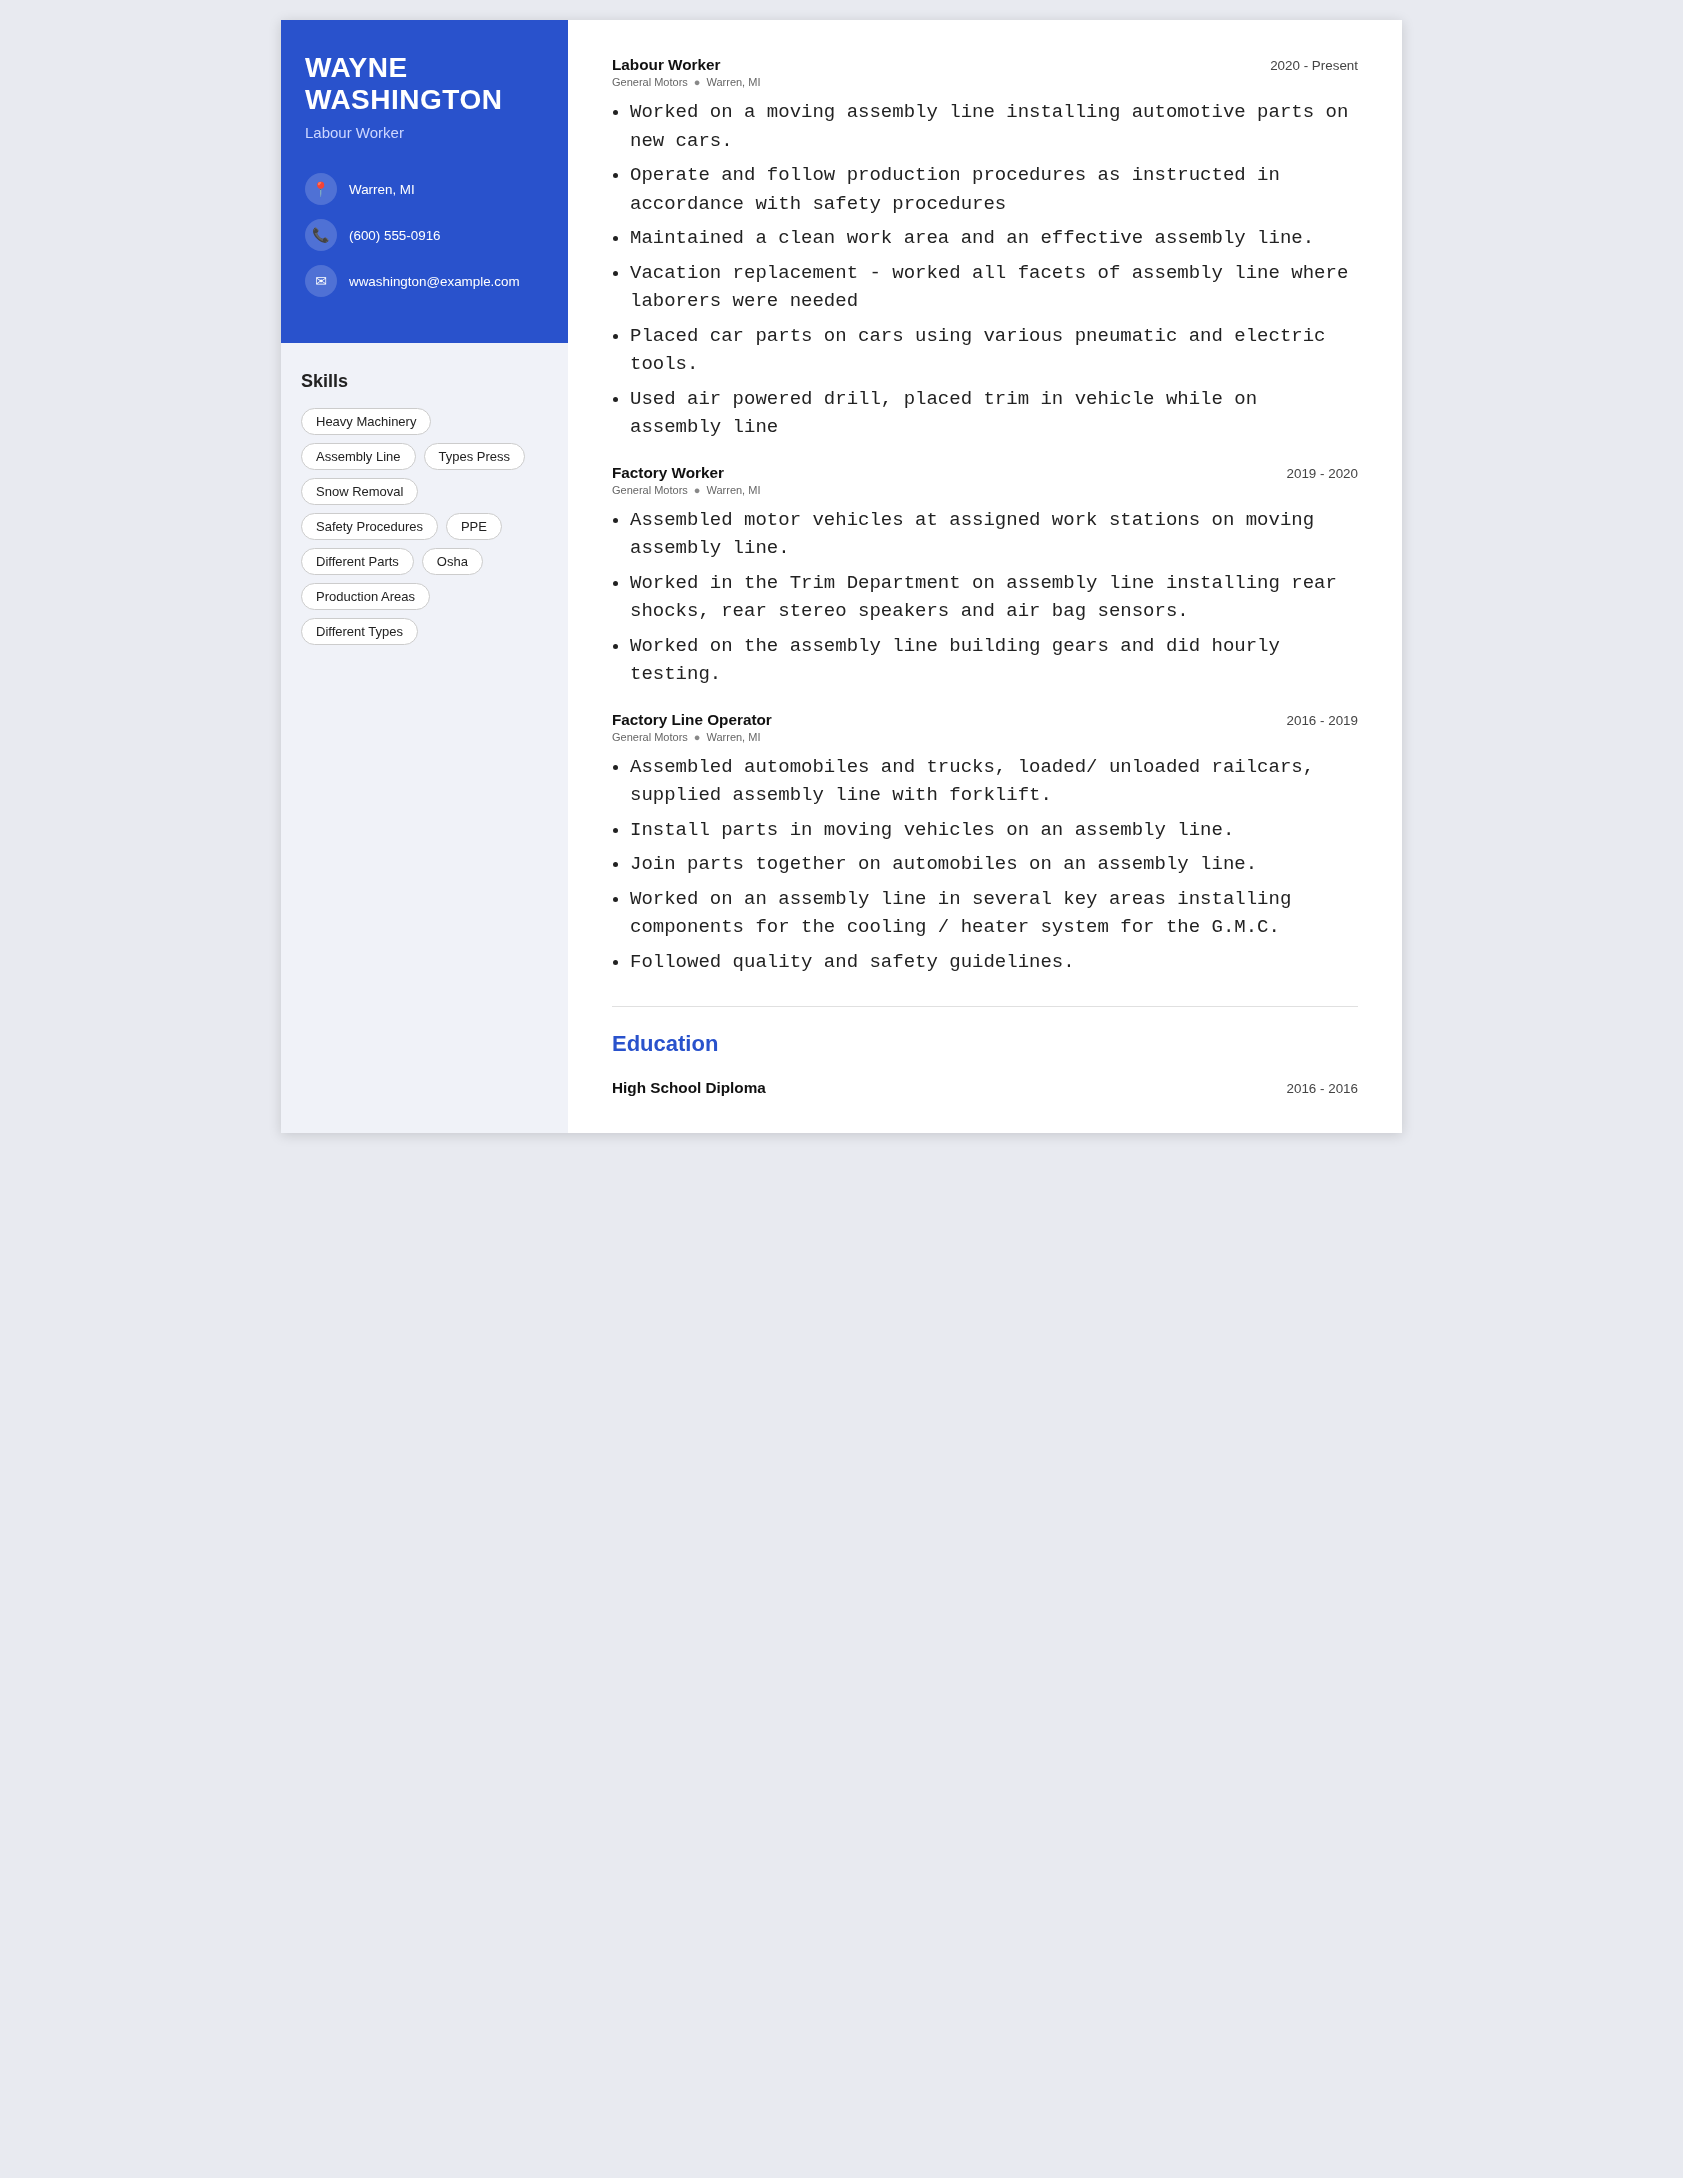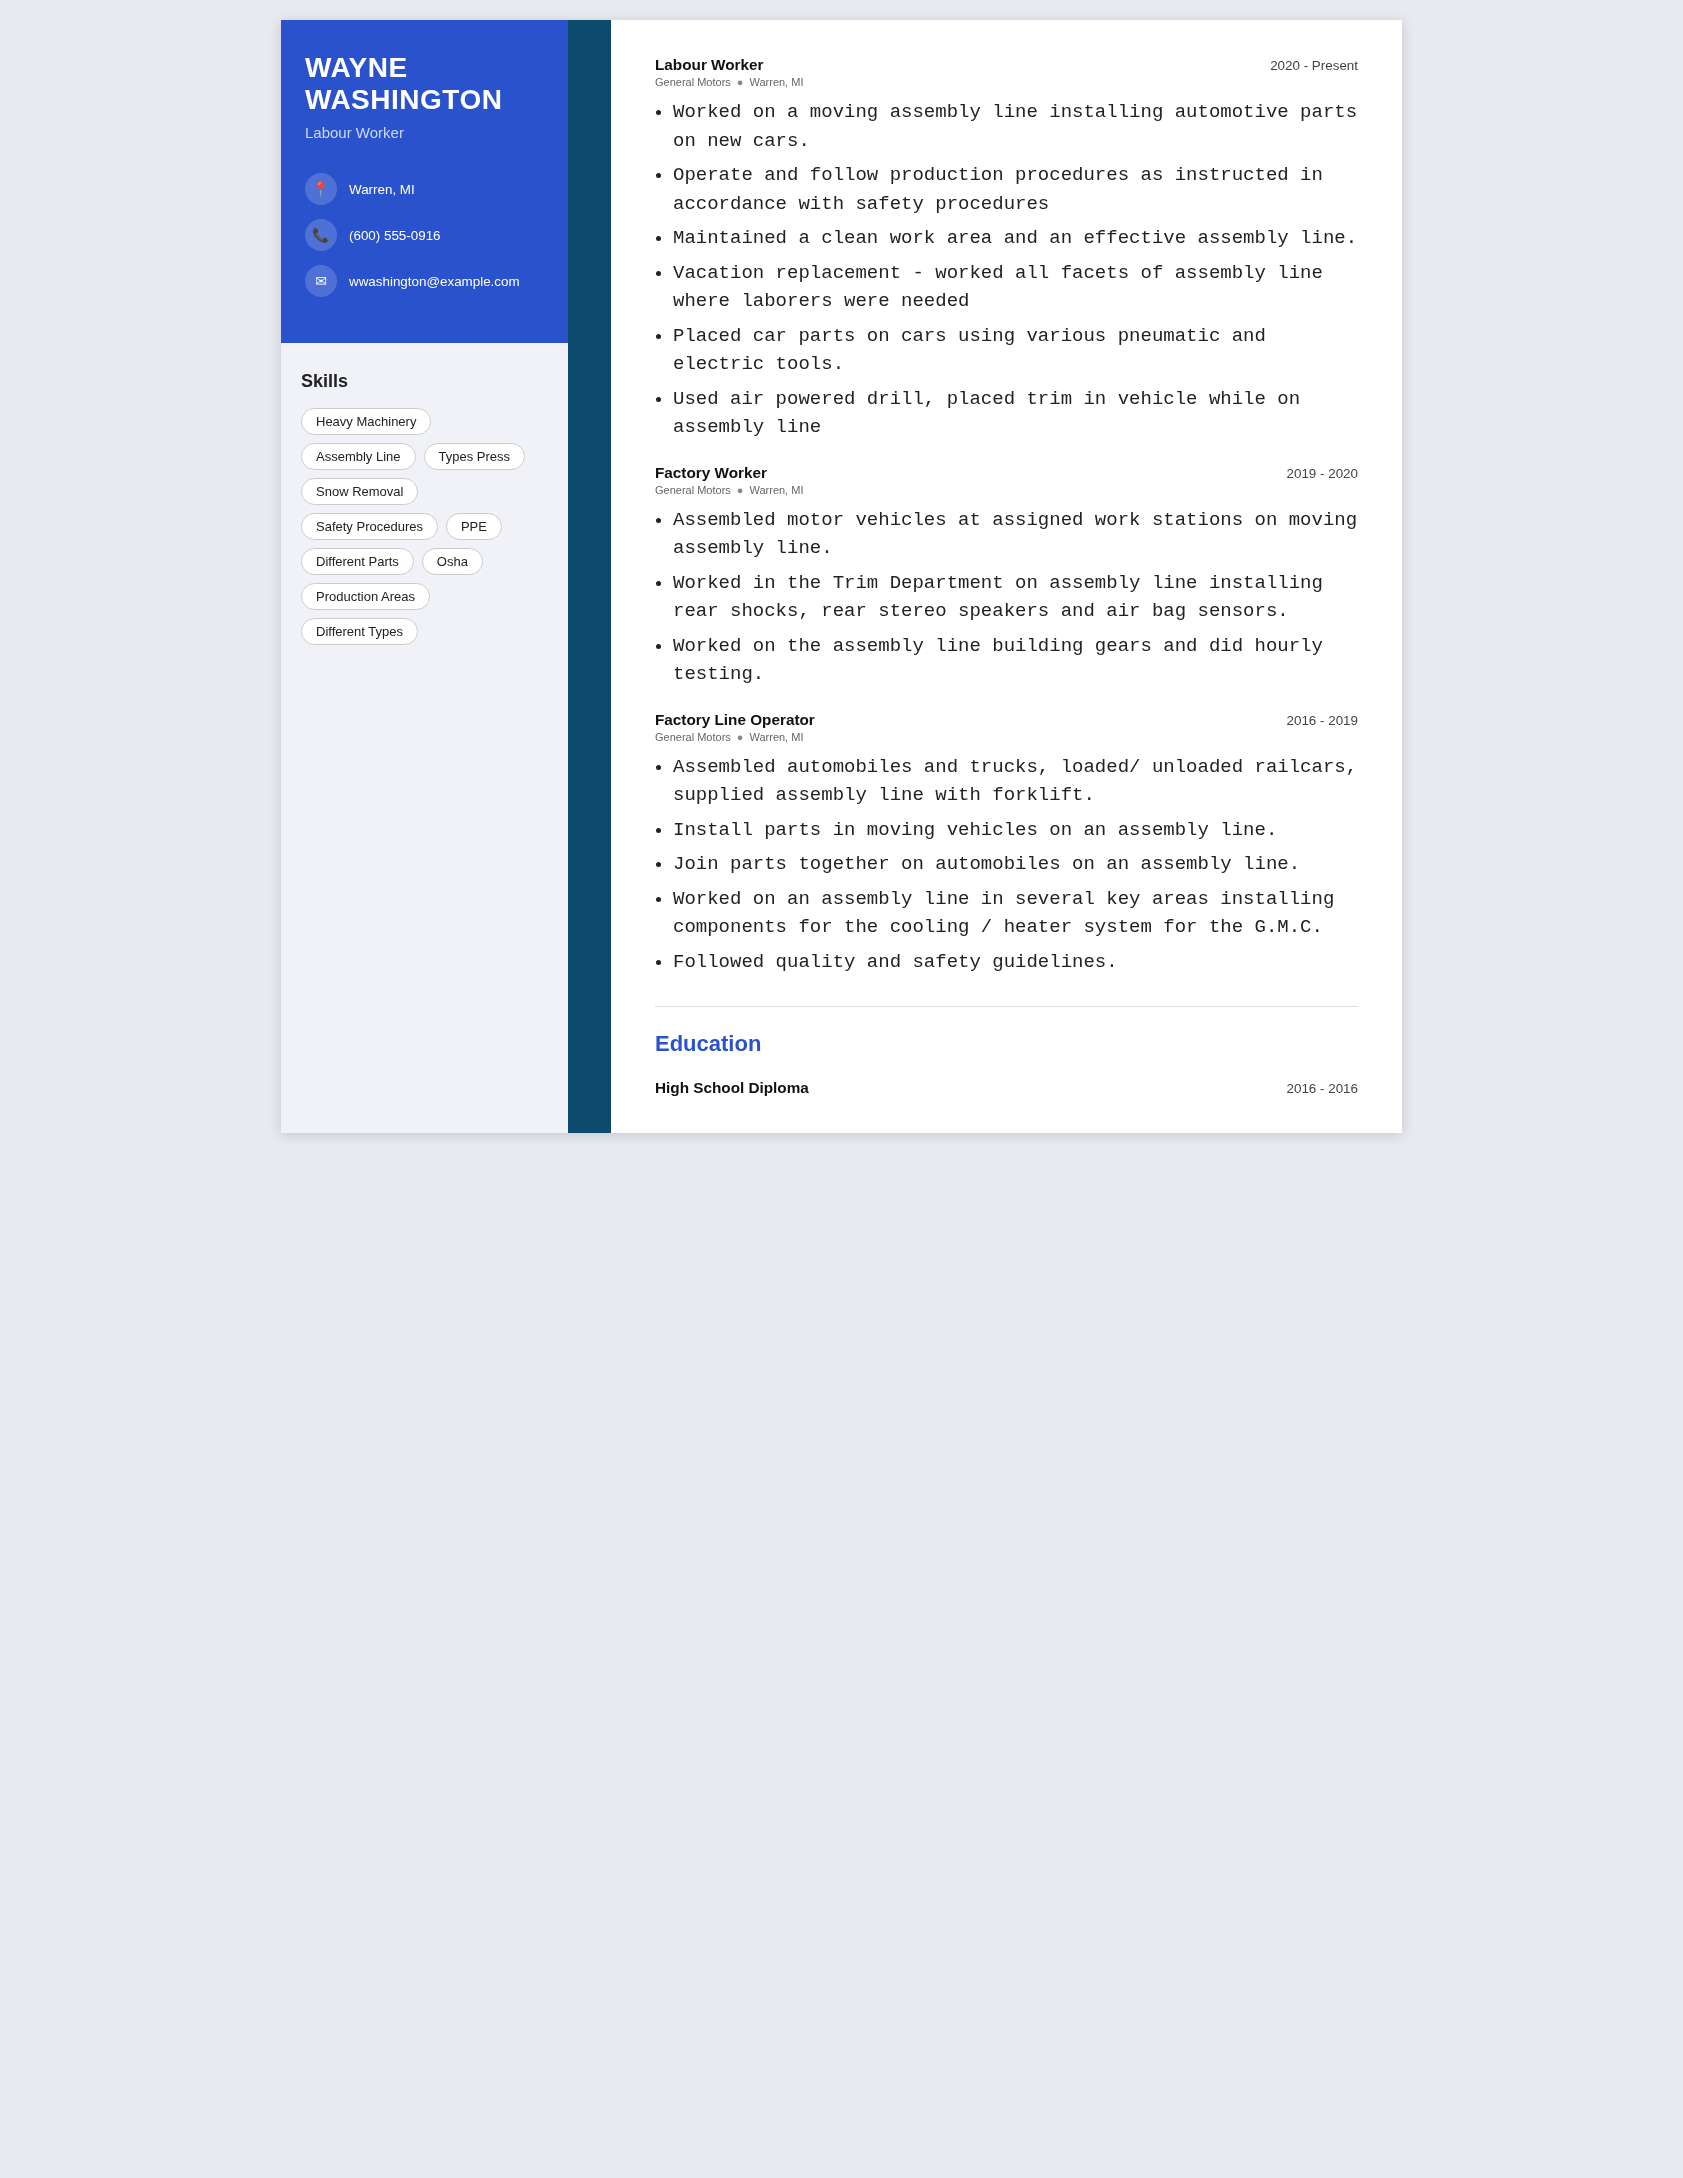--- a/index.html
+++ b/index.html
@@ -9,23 +9,22 @@
       display: flex;
       justify-content: center;
       align-items: flex-start;
       min-height: 100vh;
       padding: 20px;
     }
     .resume-container {
       display: flex;
       width: 1121px;
       min-height: 1089px;
-      background: #0c4a6e;
+      background: #5eead4;
       box-shadow: 0 2px 12px rgba(0,0,0,0.15);
-      gap: 43px;
     }
     
     .sidebar {
       width: 287px;
       min-width: 287px;
       background: #fff;
       display: flex;
       flex-direction: column;
     }
     .sidebar-header {

